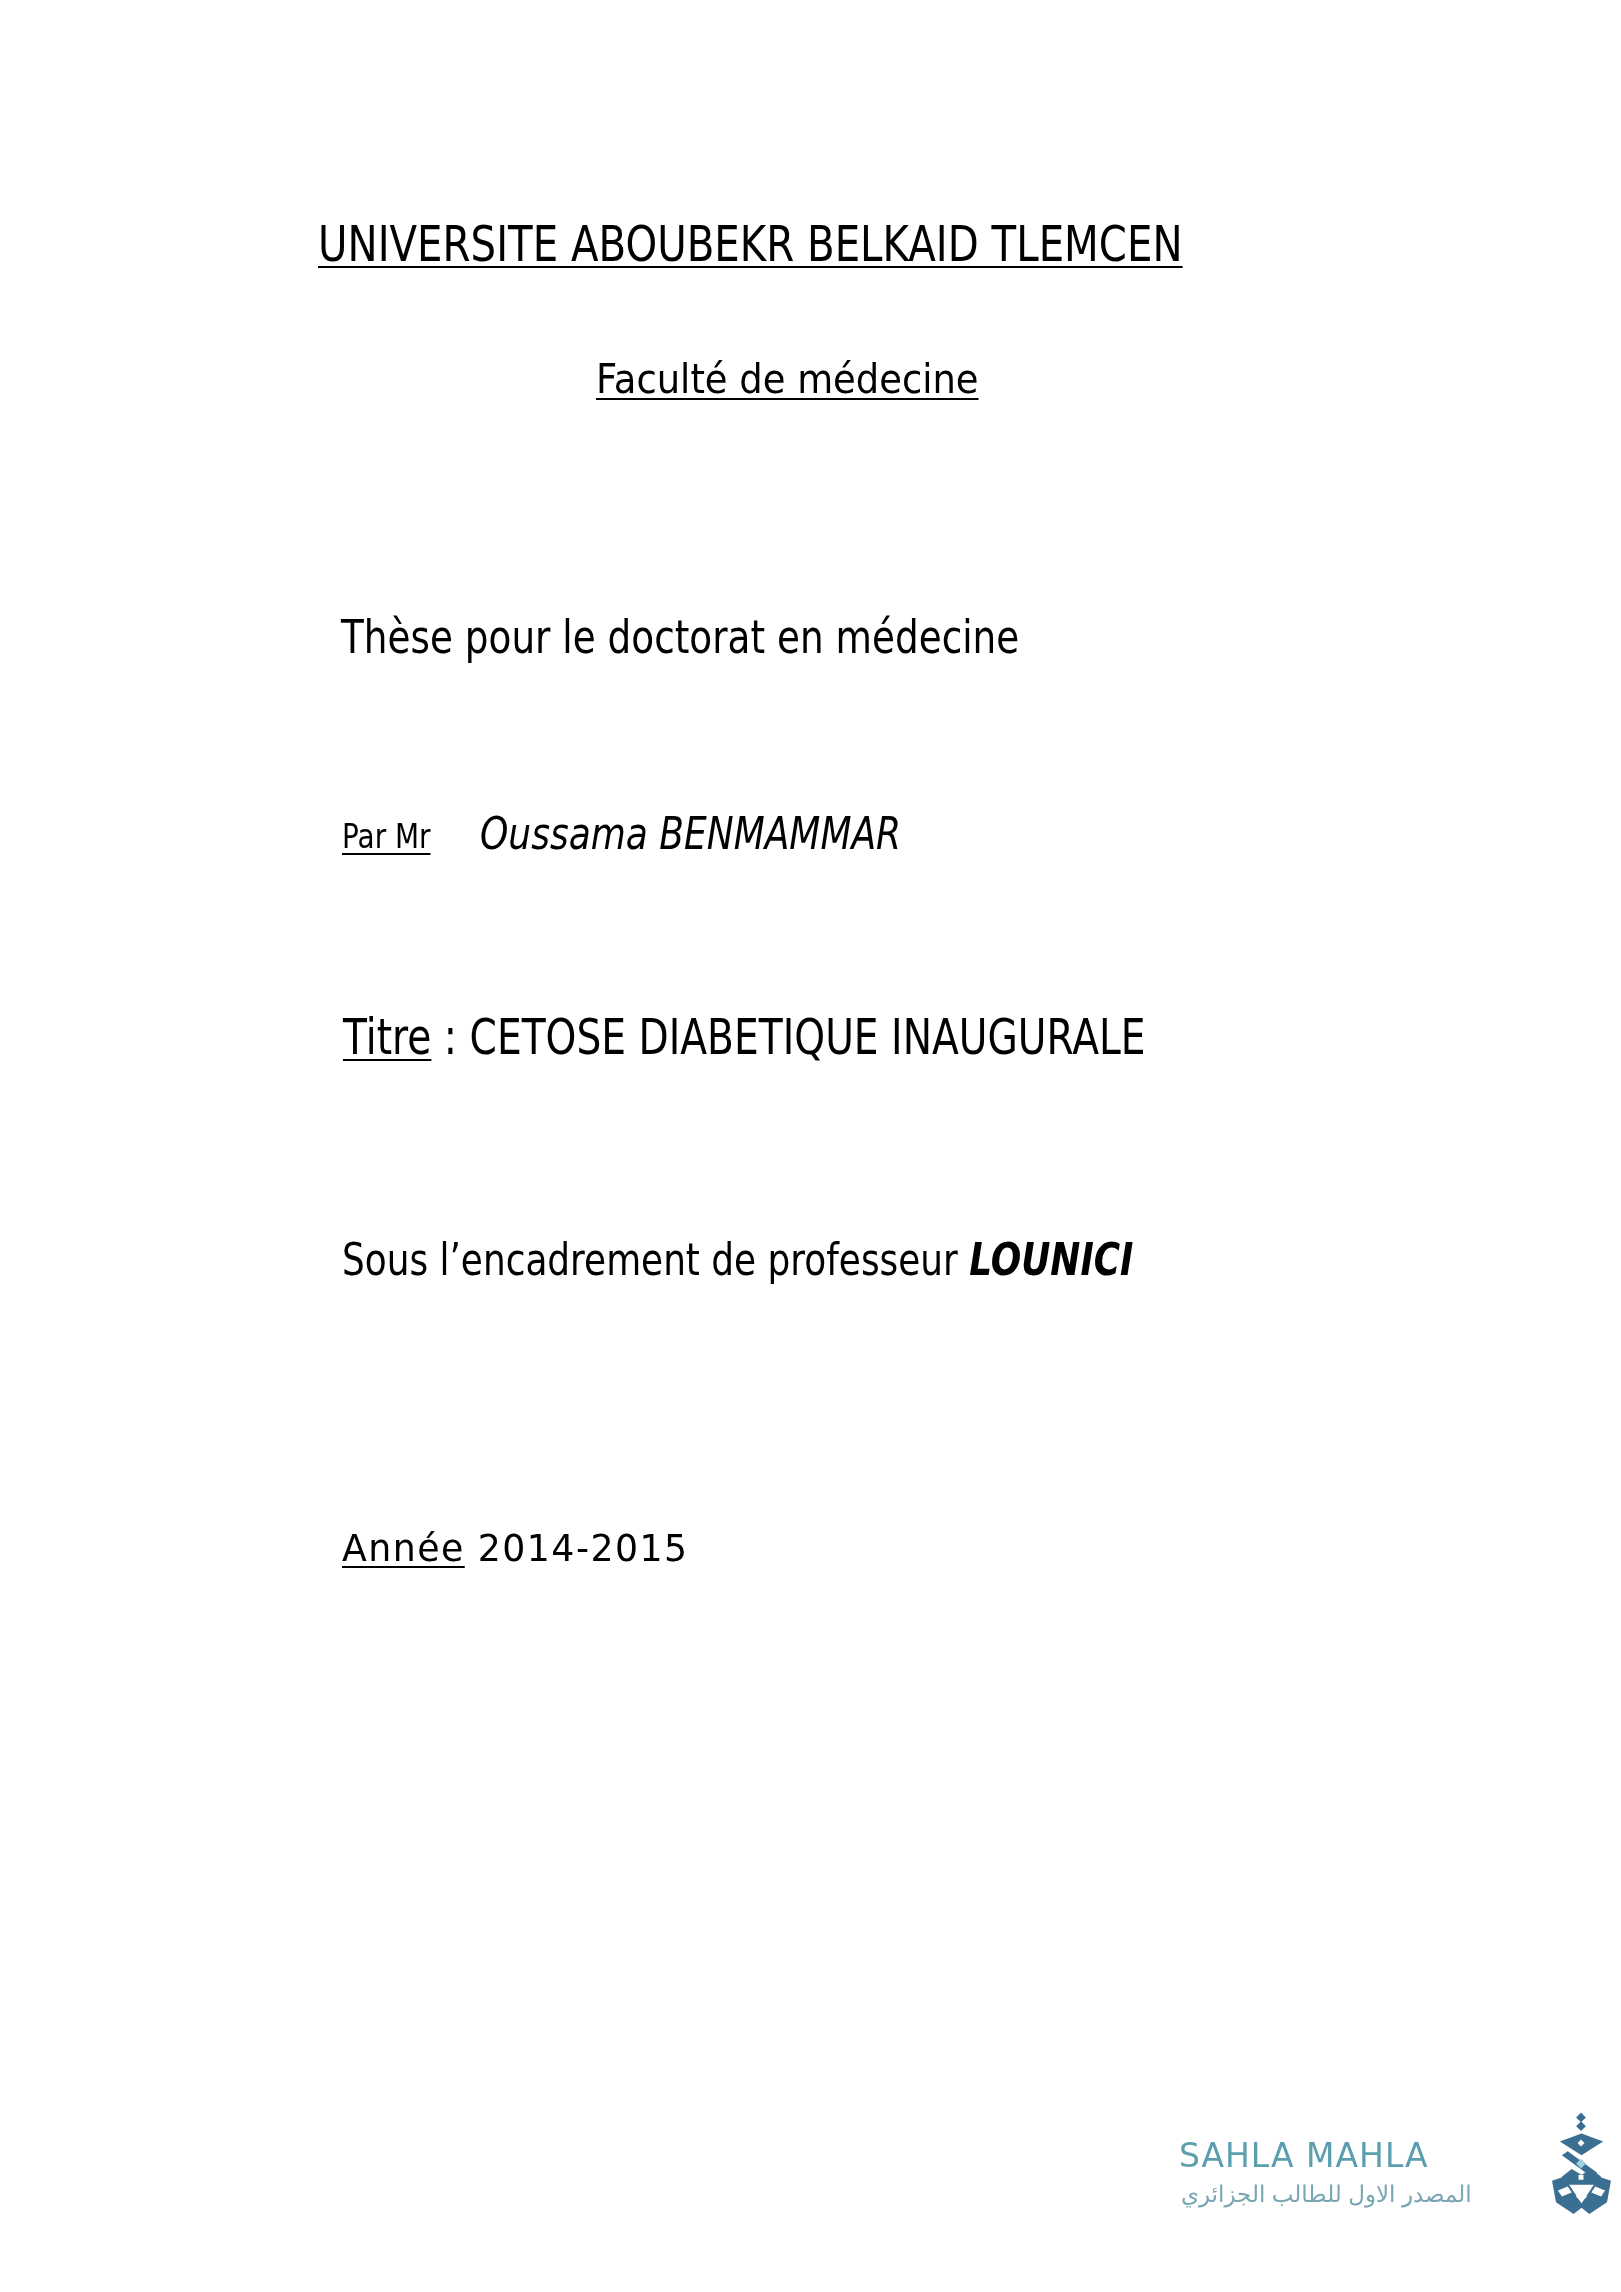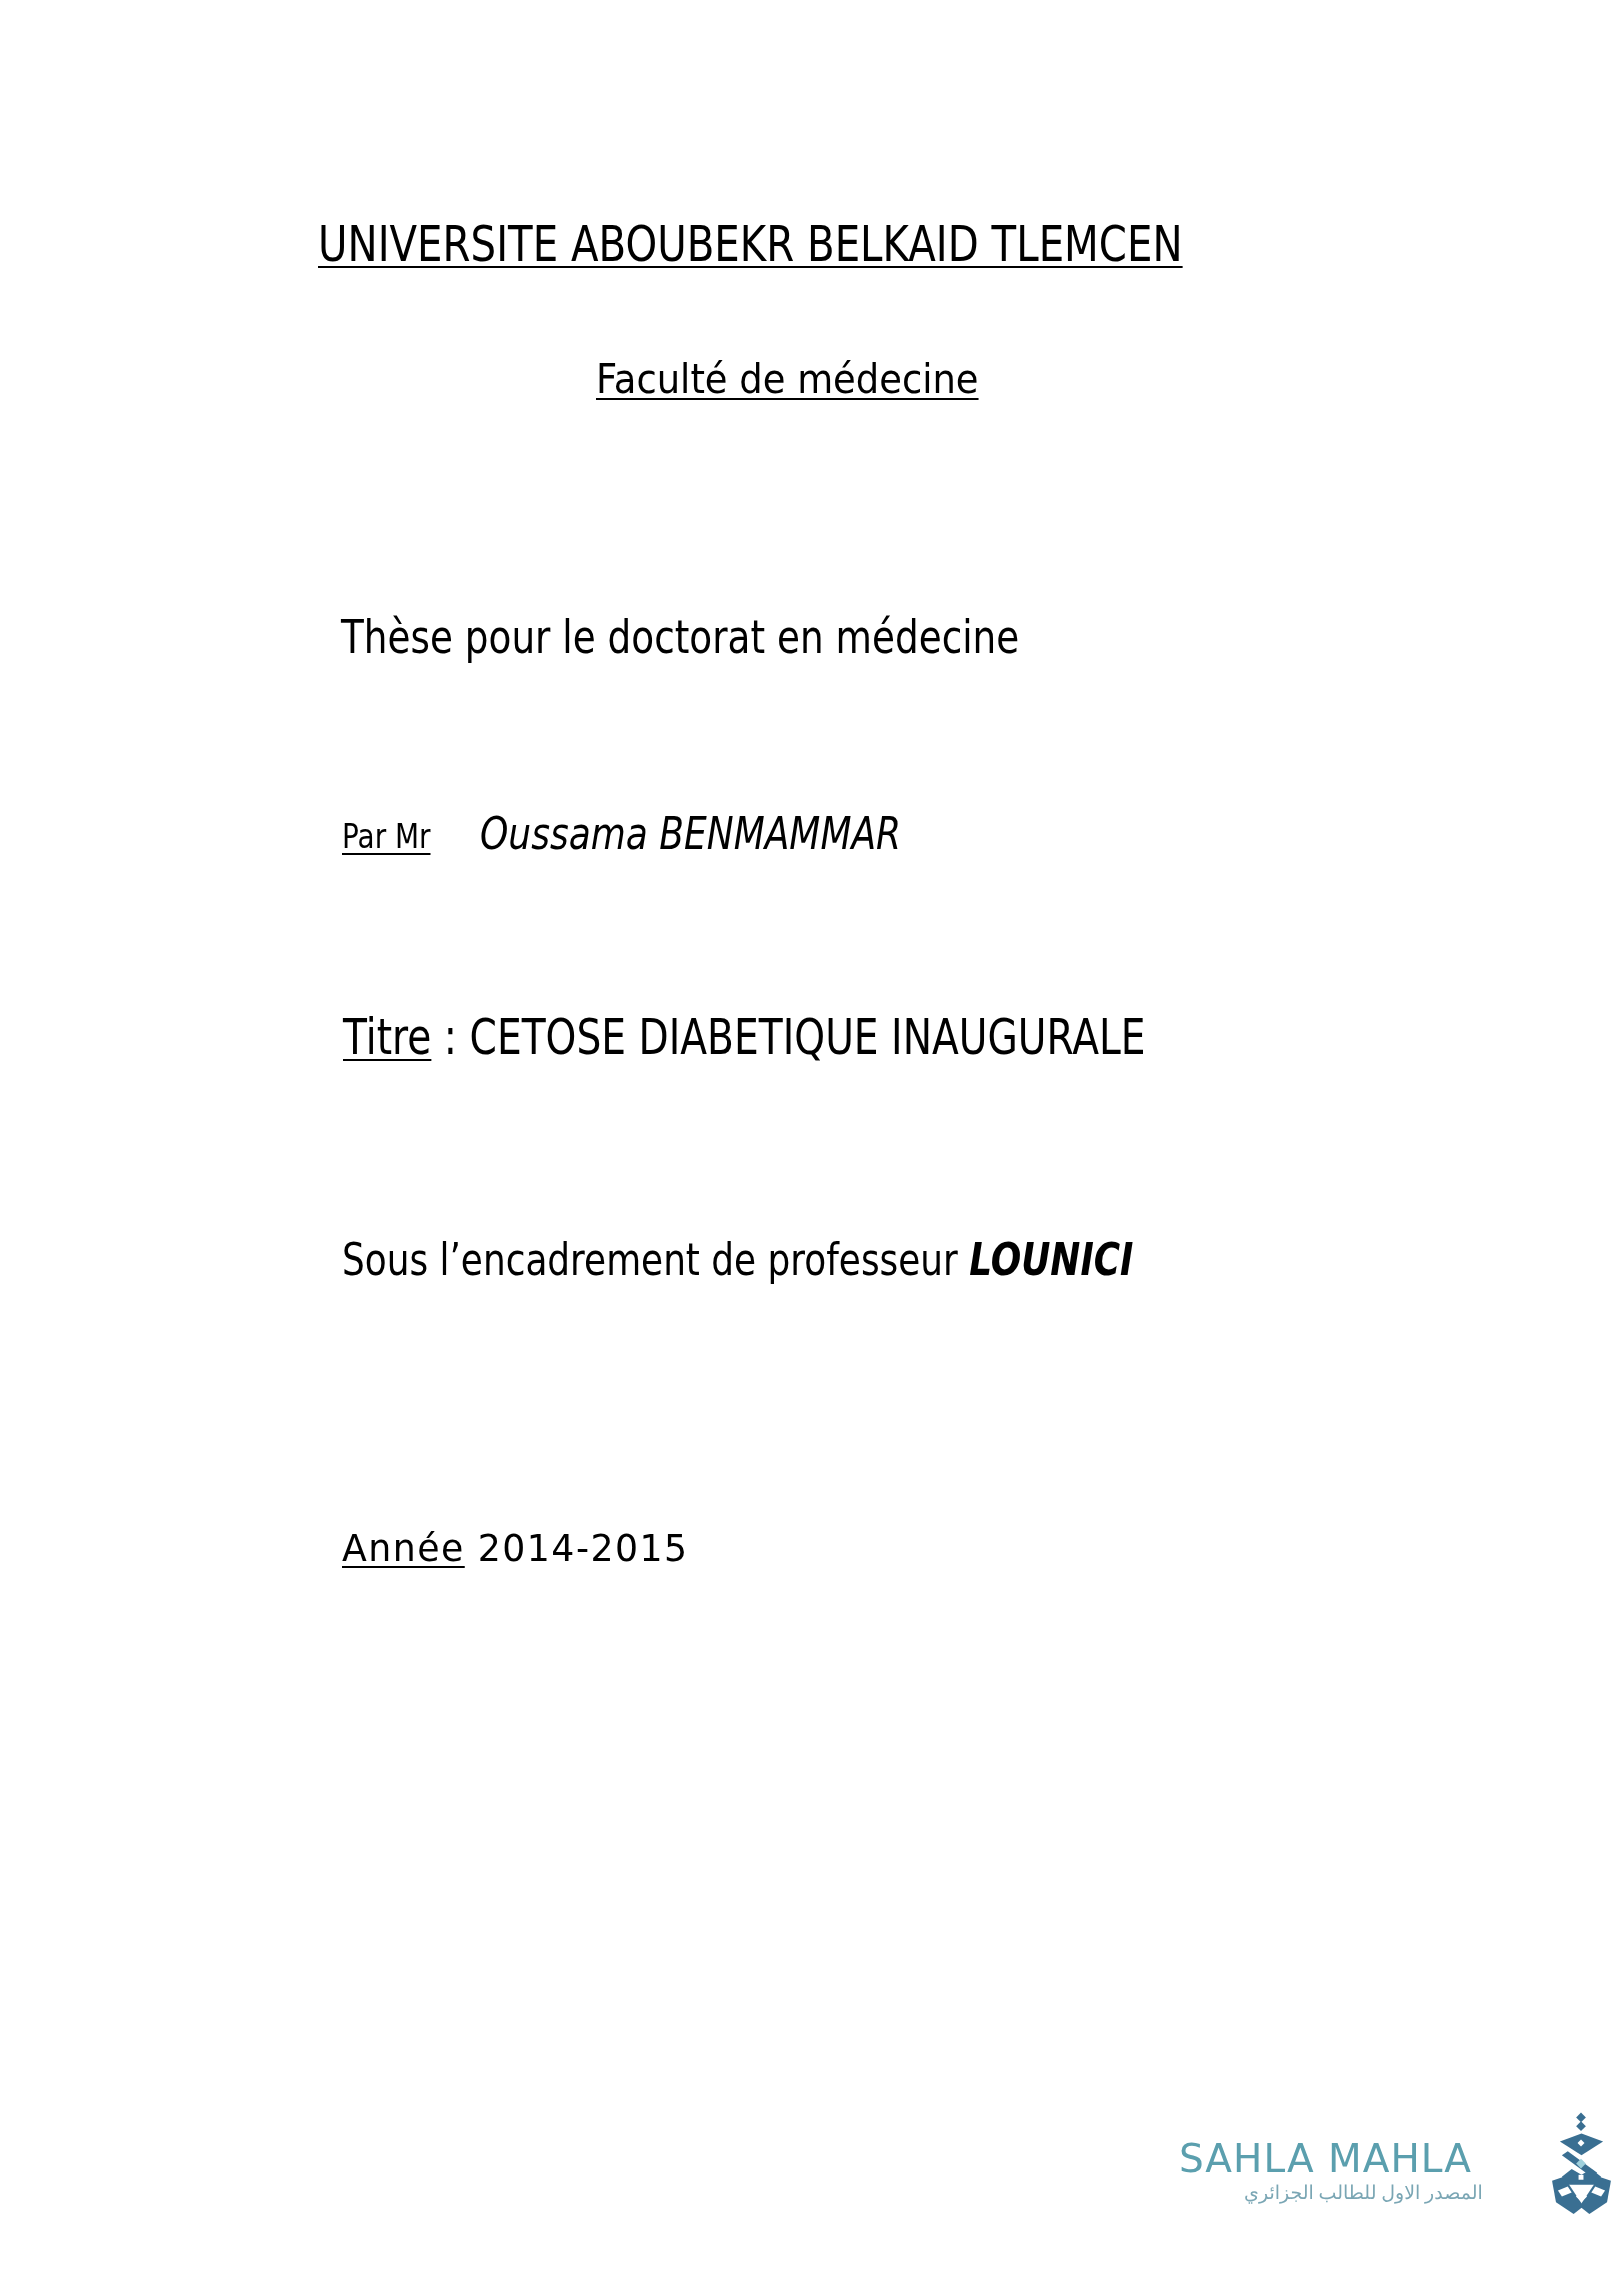--- a/index.html
+++ b/index.html
@@ -31,29 +31,29 @@
   
   #l-sous { left: 342px; top: 1238px; font-size: 44px; transform: scaleX(0.815); }
   
   #l-annee { left: 342px; top: 1530px; font-size: 37px; letter-spacing: 1.5px; transform: scaleX(0.98); }
 
   
   .logo { position: absolute; left: 1176px; top: 2107px; width: 445px; height: 113px; }
   .logo-text {
     position: absolute; left: 2.9px; top: 32px;
     font-family: "DejaVu Sans", sans-serif;
-    font-size: 39px; line-height: 1; white-space: nowrap;
+    font-size: 33px; line-height: 1; white-space: nowrap;
     color: #5b9fae; letter-spacing: 1px;
     transform-origin: 0 0; transform: scaleX(1.0); text-align: right;
   }
   .logo-tagline {
     position: absolute; left: 4.9px; top: 76px; width: 365px;
-    font-family: Liberation Serif, serif;
-    font-size: 19px; line-height: 1; white-space: nowrap;
-    color: #7aa6b4; direction: rtl; text-align: center;
+    font-family: Liberation Sans, sans-serif;
+    font-size: 23px; line-height: 1; white-space: nowrap;
+    color: #7aa6b4; direction: rtl; text-align: left;
   }
   .logo-icon { position: absolute; left: 372px; top: 4.9px; width: 67px; height: 106px; }
 </style>
 </head>
 <body>
 
 <div class="page">
 
   <div id="l-univ" class="line u">UNIVERSITE ABOUBEKR BELKAID TLEMCEN</div>
 

